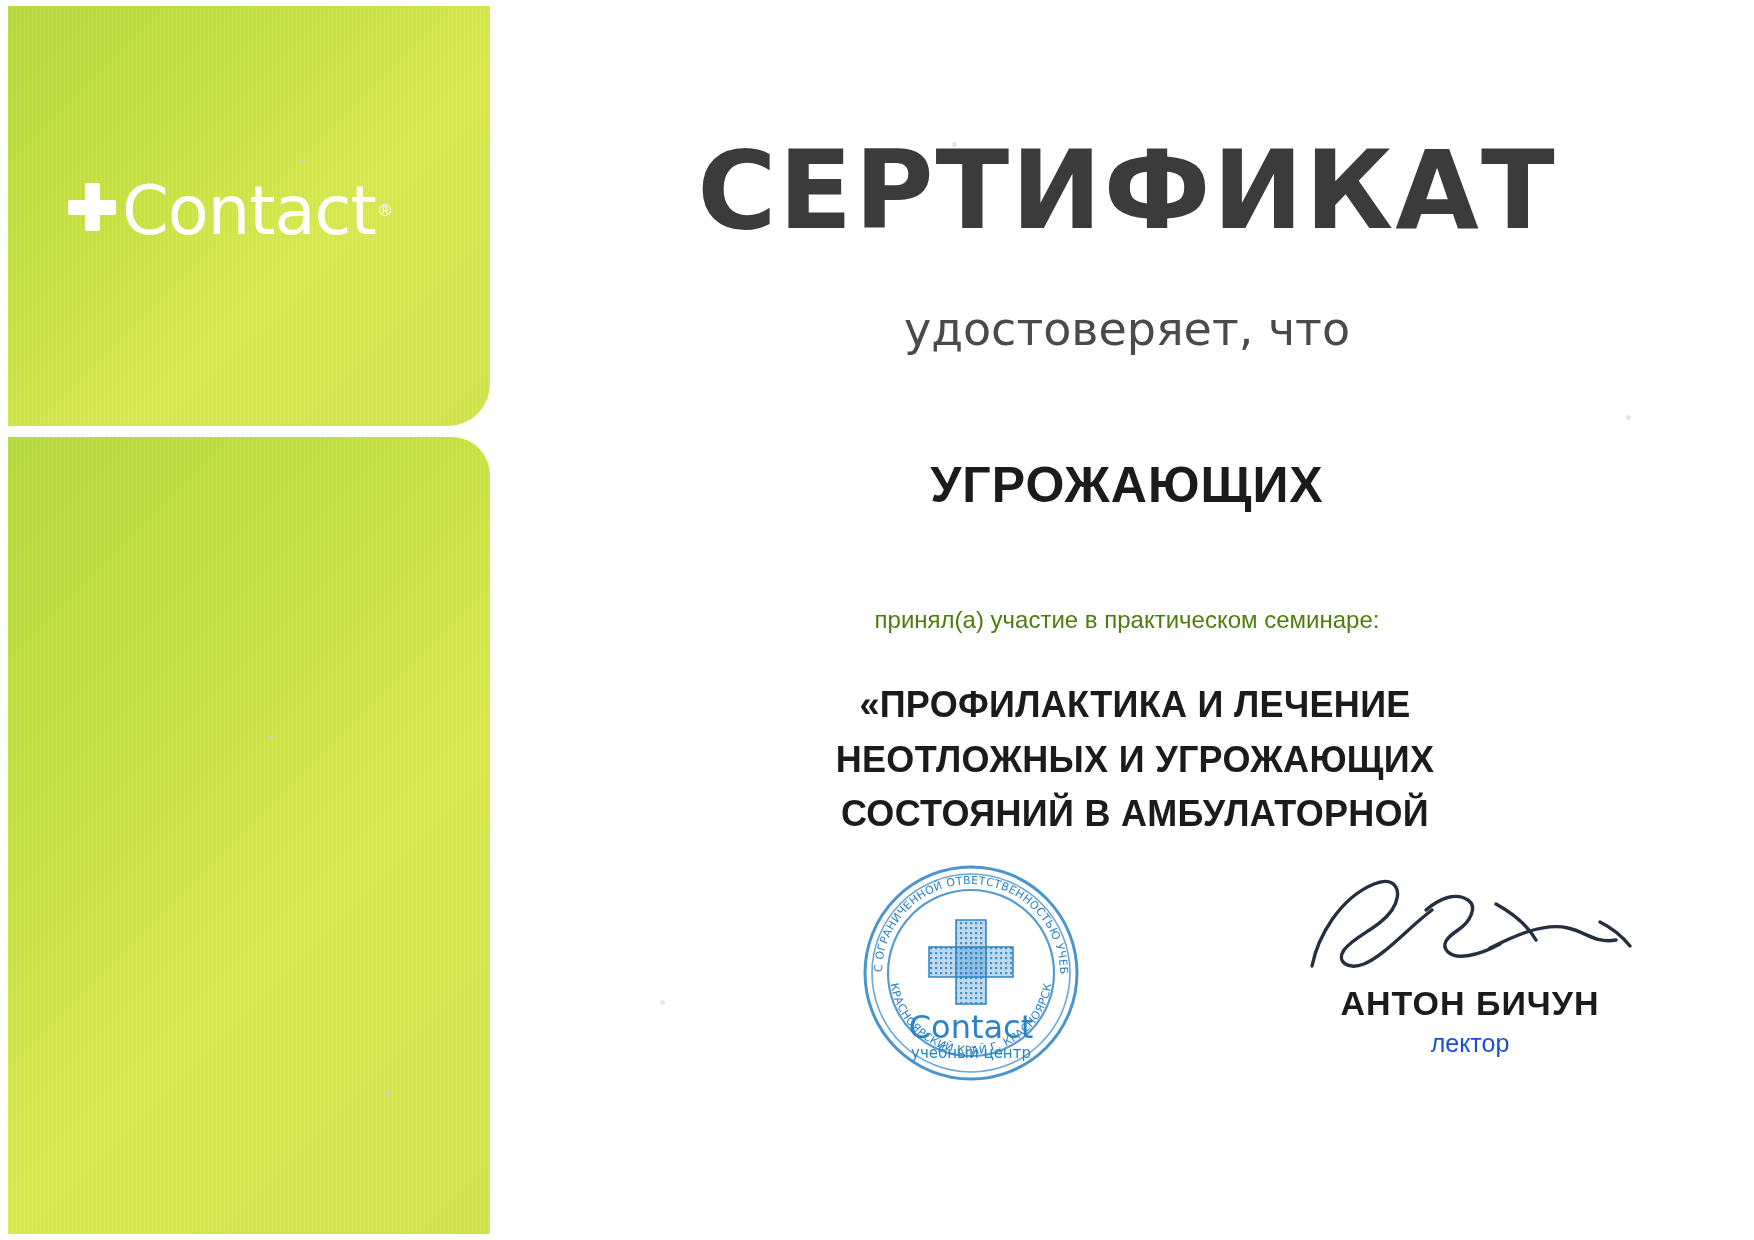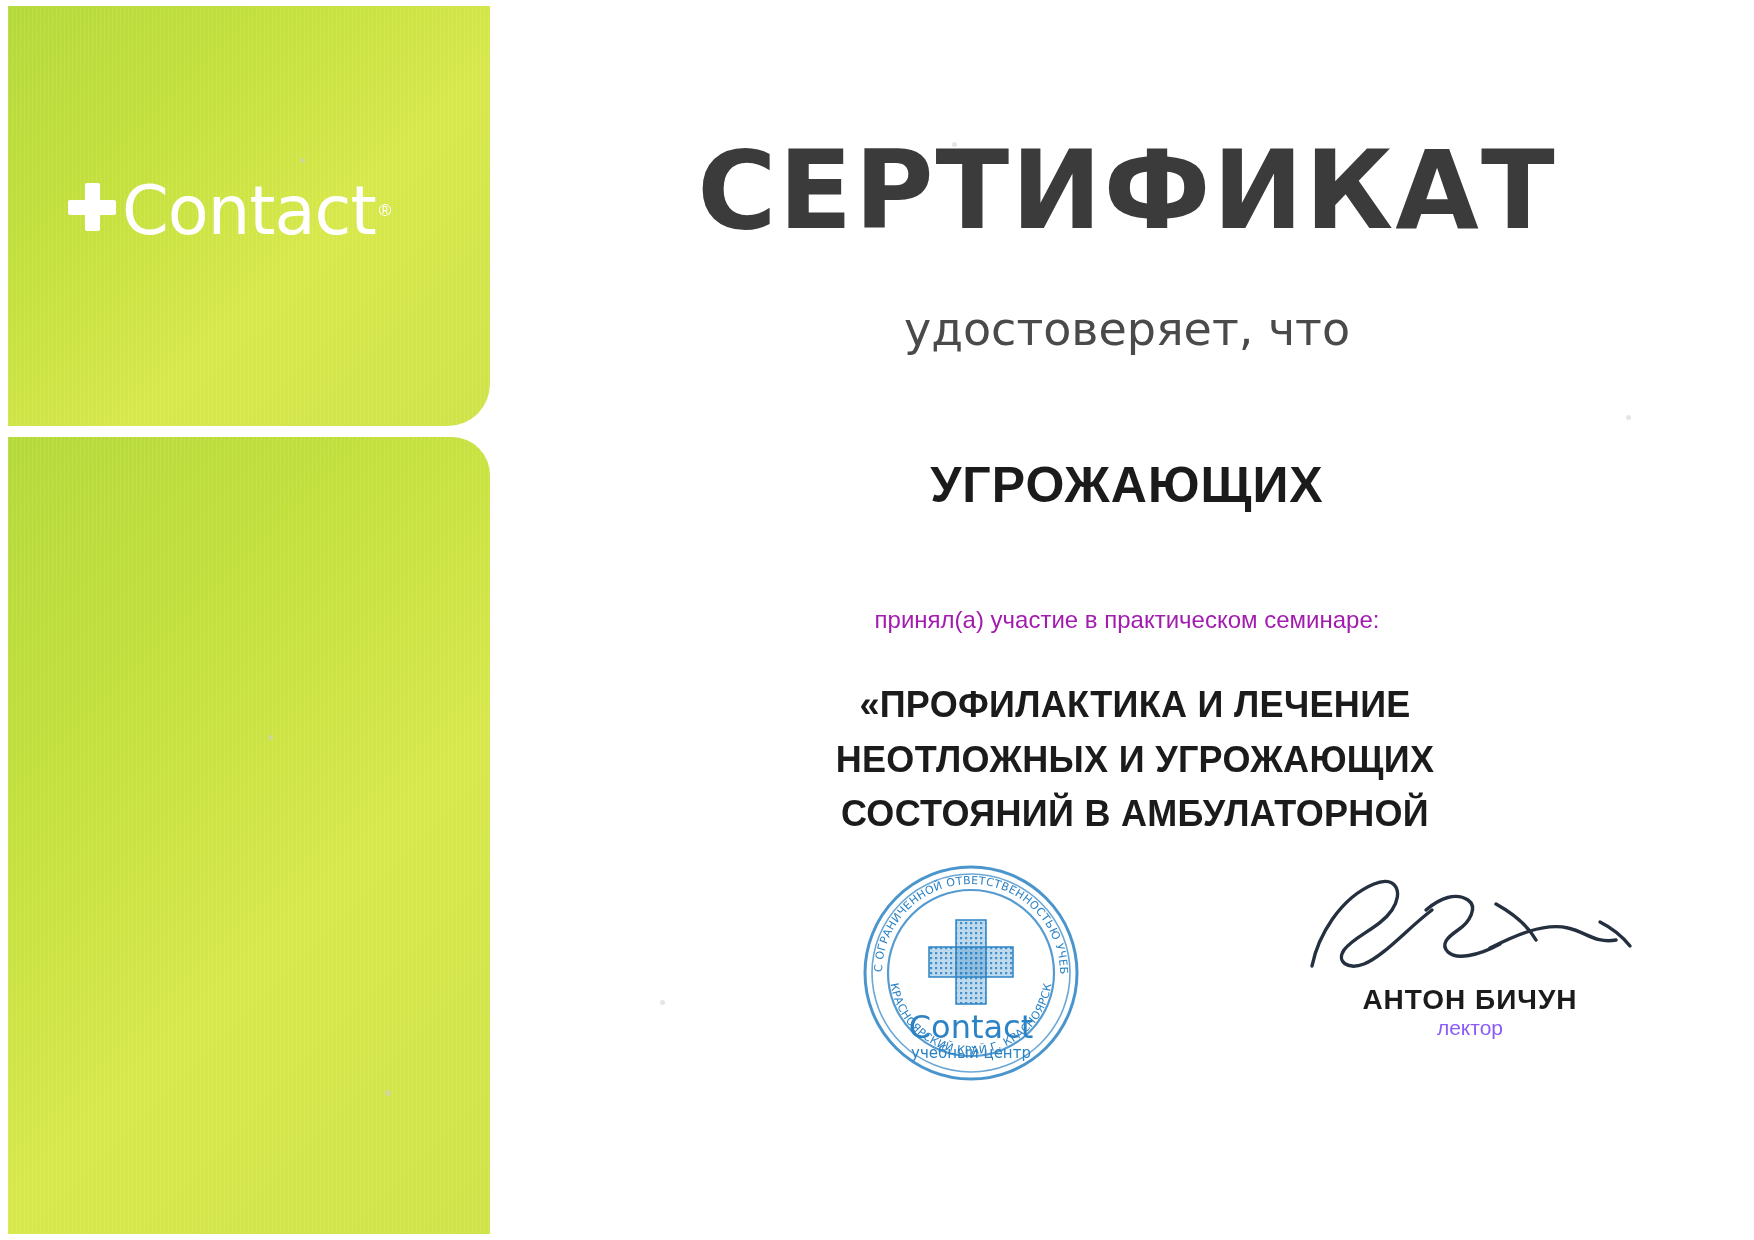--- a/index.html
+++ b/index.html
@@ -126,21 +126,21 @@
     line-height: 1.48;
     letter-spacing: 1px;
   }
   .participation {
     position: absolute;
     left: 0;
     top: 606px;
     width: 1254px;
     text-align: center;
     font-size: 24px;
-    color: #a21caf;
+    color: #4d7c0f;
   }
   .seminar-title {
     position: absolute;
     left: 105px;
     top: 662px;
     width: 1060px;
     text-align: center;
     font-size: 36px;
     font-weight: bold;
     color: #1b1b1b;
@@ -163,29 +163,30 @@
   
   .signature-area {
     position: absolute;
     left: 730px;
     top: 870px;
     width: 480px;
     text-align: center;
   }
   .sig-svg { display: block; margin: 0 auto; }
   .lecturer-name {
-    font-size: 28px;
+    font-size: 34px;
     font-weight: bold;
     color: #1b1b1b;
     letter-spacing: 1px;
     margin-top: -6px;
   }
   .lecturer-caption {
-    font-size: 21px;
-    color: #8b5cf6;
+    font-size: 25px;
+    color: #1d4ed8;
+    margin-top: 6px;
   }
 
   
   .speck {
     position: absolute;
     background: #cfcfcf;
     border-radius: 50%;
     opacity: .55;
   }
 </style>

